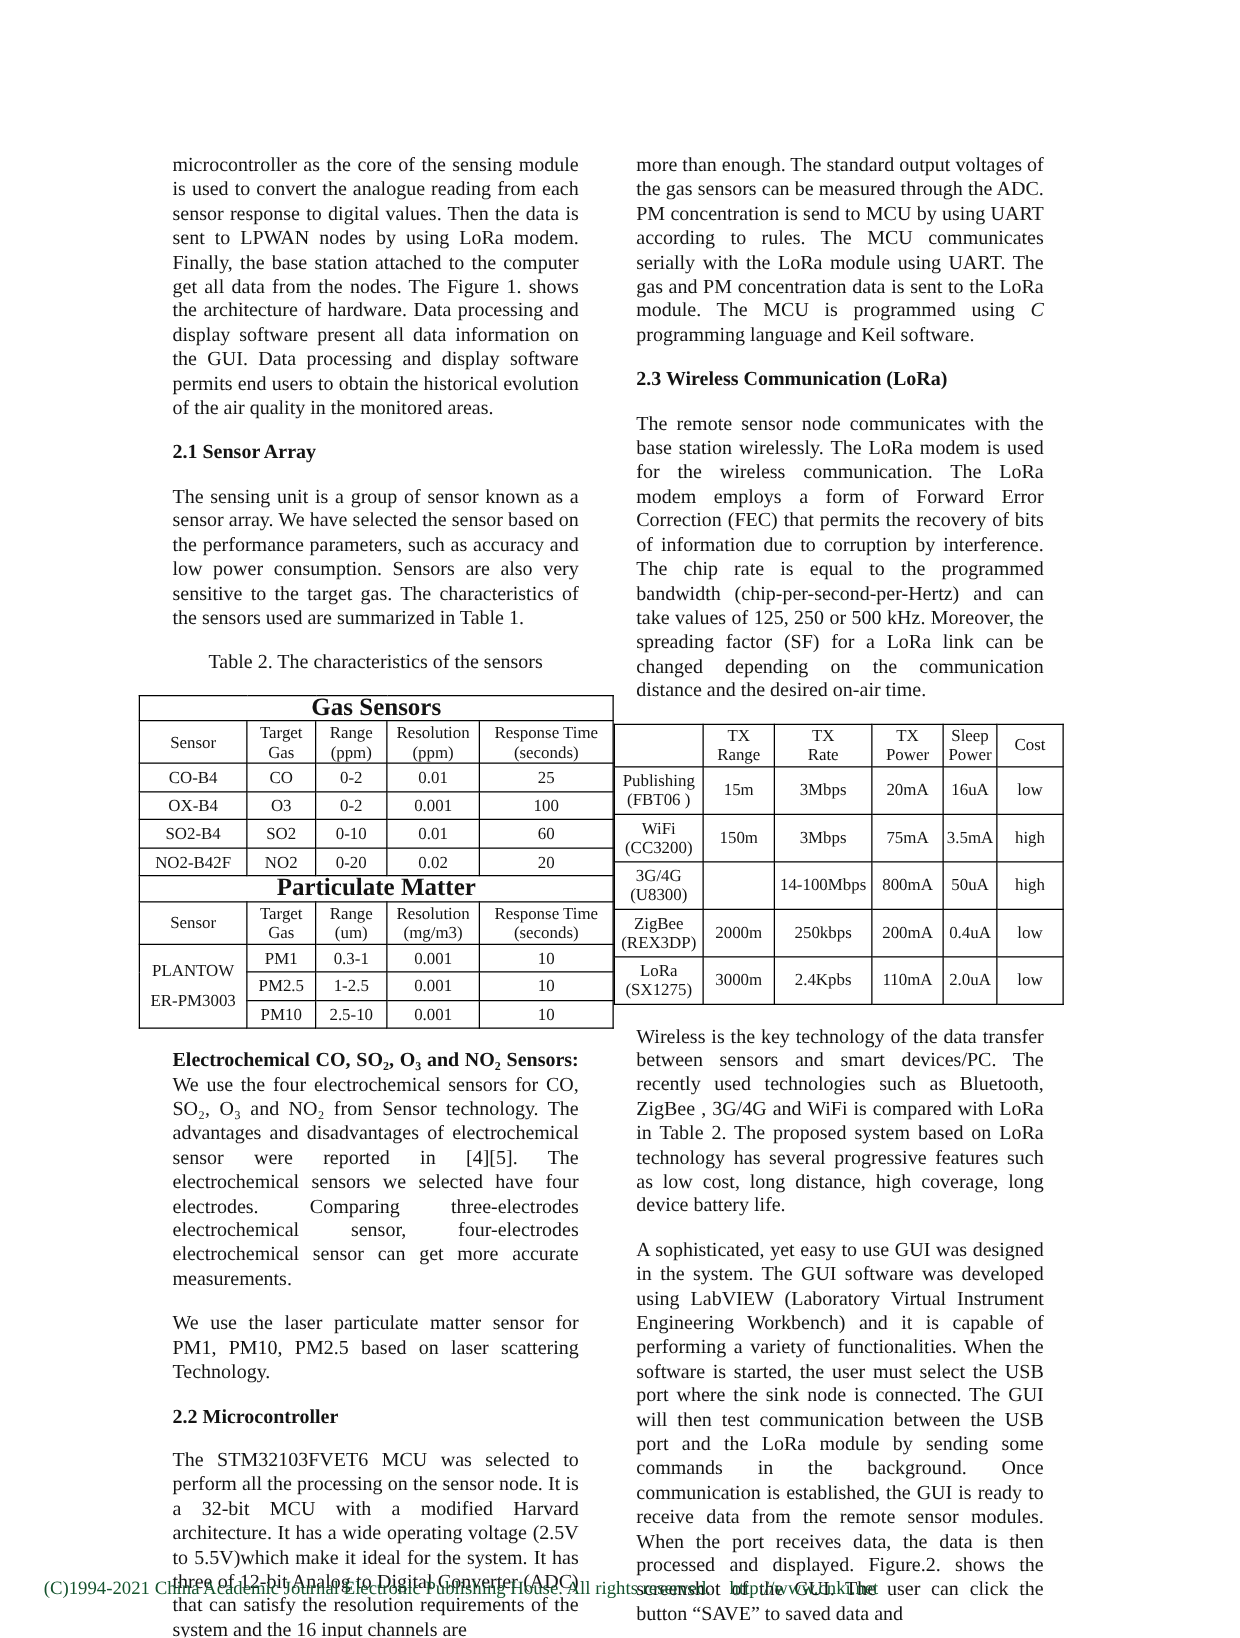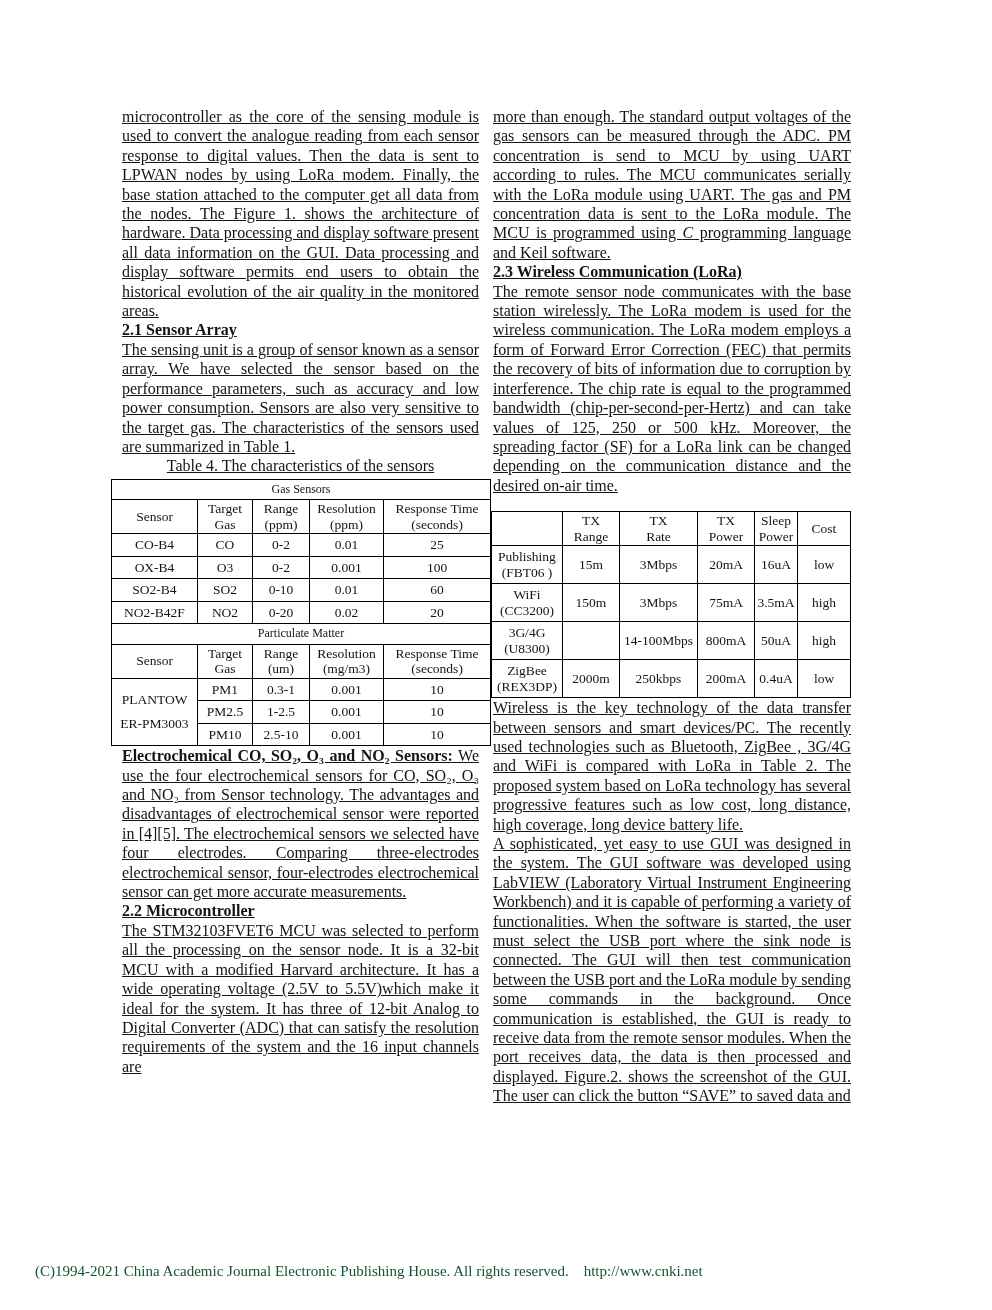--- a/index.html
+++ b/index.html
@@ -4,54 +4,54 @@
 <style>
   html, body { margin:0; padding:0; background:#ffffff; }
   .page {
     position:relative; width:992px; height:1310px; background:#ffffff;
     font-family:"Liberation Serif","DejaVu Serif",serif;
     color:#141414; overflow:hidden;
   }
   .col { position:absolute; top:107px; font-size:16px; line-height:19.4px; text-align:justify; }
   .col-left  { left:122px; width:357px; }
   .col-right { left:493px; width:358px; }
-  .col p { margin:0;text-decoration:underline; }
+  .col p { margin:16px; }
   .head { font-weight:bold; margin-top:16px; text-align:left; }
   .sp-sm{ margin-top:12px; }
   .bold { font-weight:bold; }
   .it   { font-style:italic; }
   .caption { text-align:center; margin-top:9px; }
   table { border-collapse:collapse; table-layout:fixed; font-size:13.5px; line-height:15.5px; }
   td {
     border:1px solid #000; text-align:center; vertical-align:middle;
     padding:3px 2px; white-space:pre-line;
   }
   .t1 { width:379px; margin-left:-11px; margin-top:3px; }
   .t2 { width:359px; margin-left:-2px; margin-top:16px; }
-  .sec td { font-weight:normal; padding:2px; font-size:12px; }
+  .sec td { font-weight:bold; padding:2px; font-size:20px; }
   .hdr td { padding:1px 2px; }
   .pm-sensor { line-height:24px; }
   .footer {
     position:absolute; left:35px; top:1263px;
     font-size:15px; color:#14532d; white-space:pre;
     font-family:"Liberation Serif","DejaVu Serif",serif;
   }
 </style>
 </head>
 <body>
 
 <div class="page">
 
   <div class="col col-left">
     <p>microcontroller as the core of the sensing module is used to convert the analogue reading from each sensor response to digital values. Then the data is sent to LPWAN nodes by using LoRa modem. Finally, the base station attached to the computer get all data from the nodes. The Figure 1. shows the architecture of hardware. Data processing and display software present all data information on the GUI. Data processing and display software permits end users to obtain the historical evolution of the air quality in the monitored areas.</p>
 
     <p class="head">2.1 Sensor Array</p>
     <p>The sensing unit is a group of sensor known as a sensor array. We have selected the sensor based on the performance parameters, such as accuracy and low power consumption. Sensors are also very sensitive to the target gas. The characteristics of the sensors used are summarized in Table 1.</p>
 
-    <p class="caption">Table 4. The characteristics of the sensors</p>
+    <p class="caption">Table 2. The characteristics of the sensors</p>
 
     <table class="t1">
       <colgroup>
         <col style="width:86px">
           <col style="width:55px">
           <col style="width:57px">
           <col style="width:74px">
           <col style="width:107px">
       </colgroup>
       <tbody>
@@ -128,20 +128,21 @@
       <tr>
         <td>PM10</td>
         <td>2.5-10</td>
         <td>0.001</td>
         <td>10</td>
       </tr>
     </tbody>
       </table>
 
     <p class="sp-sm"><span class="bold">Electrochemical CO, SO₂, O₃ and NO₂ Sensors:</span><span> We use the four electrochemical sensors for CO, SO₂, O₃ and NO₂ from Sensor technology. The advantages and disadvantages  of electrochemical sensor were reported in [4][5]. The electrochemical sensors we selected have four electrodes. Comparing three-electrodes electrochemical sensor, four-electrodes electrochemical sensor can get more accurate measurements.</span></p>
+    <p>We use the laser particulate matter sensor for PM1, PM10, PM2.5 based on laser scattering Technology.</p>
 
     <p class="head">2.2 Microcontroller</p>
     <p>The STM32103FVET6 MCU was selected to perform all the processing on the sensor node. It is a 32-bit MCU with a modified Harvard architecture. It has a wide operating voltage (2.5V to 5.5V)which make it ideal for the system. It has three of 12-bit Analog to Digital Converter (ADC) that can satisfy the resolution requirements of the system and the 16 input channels are</p>
   </div>
 
   <div class="col col-right">
     <p><span>more than enough. The standard output voltages of the gas sensors can be measured through the ADC. PM concentration is send to MCU by using UART according to rules. The MCU communicates serially with the LoRa module using UART. The gas and PM concentration data is sent to the LoRa module. The MCU is programmed using </span><span class="it">C</span><span> programming language and Keil software.</span></p>
 
     <p class="head">2.3 Wireless Communication (LoRa)</p>
     <p>The remote sensor node communicates with the base station wirelessly. The LoRa modem is used for the wireless communication. The LoRa modem employs a form of Forward Error Correction (FEC) that permits the recovery of bits of information due to corruption by interference. The chip rate is equal to the programmed bandwidth (chip-per-second-per-Hertz) and can take values of 125, 250 or 500 kHz. Moreover, the spreading factor (SF) for a LoRa link can be changed depending on the communication distance and the desired on-air time.</p>
@@ -198,20 +199,29 @@
       </tr>
       <tr>
         <td>ZigBee
 (REX3DP)</td>
         <td>2000m</td>
         <td>250kbps</td>
         <td>200mA</td>
         <td>0.4uA</td>
         <td>low</td>
       </tr>
+      <tr>
+        <td>LoRa
+(SX1275)</td>
+        <td>3000m</td>
+        <td>2.4Kpbs</td>
+        <td>110mA</td>
+        <td>2.0uA</td>
+        <td>low</td>
+      </tr>
     </tbody>
       </table>
 
     <p class="sp-sm">Wireless is the key technology of the data transfer between sensors and smart devices/PC. The recently used technologies such as Bluetooth, ZigBee , 3G/4G and WiFi is compared with LoRa in Table 2. The proposed system based on LoRa technology has several progressive features such as low cost, long distance, high coverage, long device battery life.</p>
 
     <p>A sophisticated, yet easy to use GUI was designed in the system. The GUI software was developed using LabVIEW (Laboratory Virtual Instrument Engineering Workbench) and it is capable of performing a variety of functionalities. When the software is started, the user must select the USB port where the sink node is connected. The GUI will then test communication between the USB port and the LoRa module by sending some commands in the background. Once communication is established, the GUI is ready to receive data from the remote sensor modules. When the port receives data, the data is then processed and displayed. Figure.2. shows the screenshot of the GUI. The user can click the button “SAVE” to saved data and</p>
   </div>
 
   <div class="footer">(C)1994-2021 China Academic Journal Electronic Publishing House. All rights reserved.    http://www.cnki.net</div>
 

